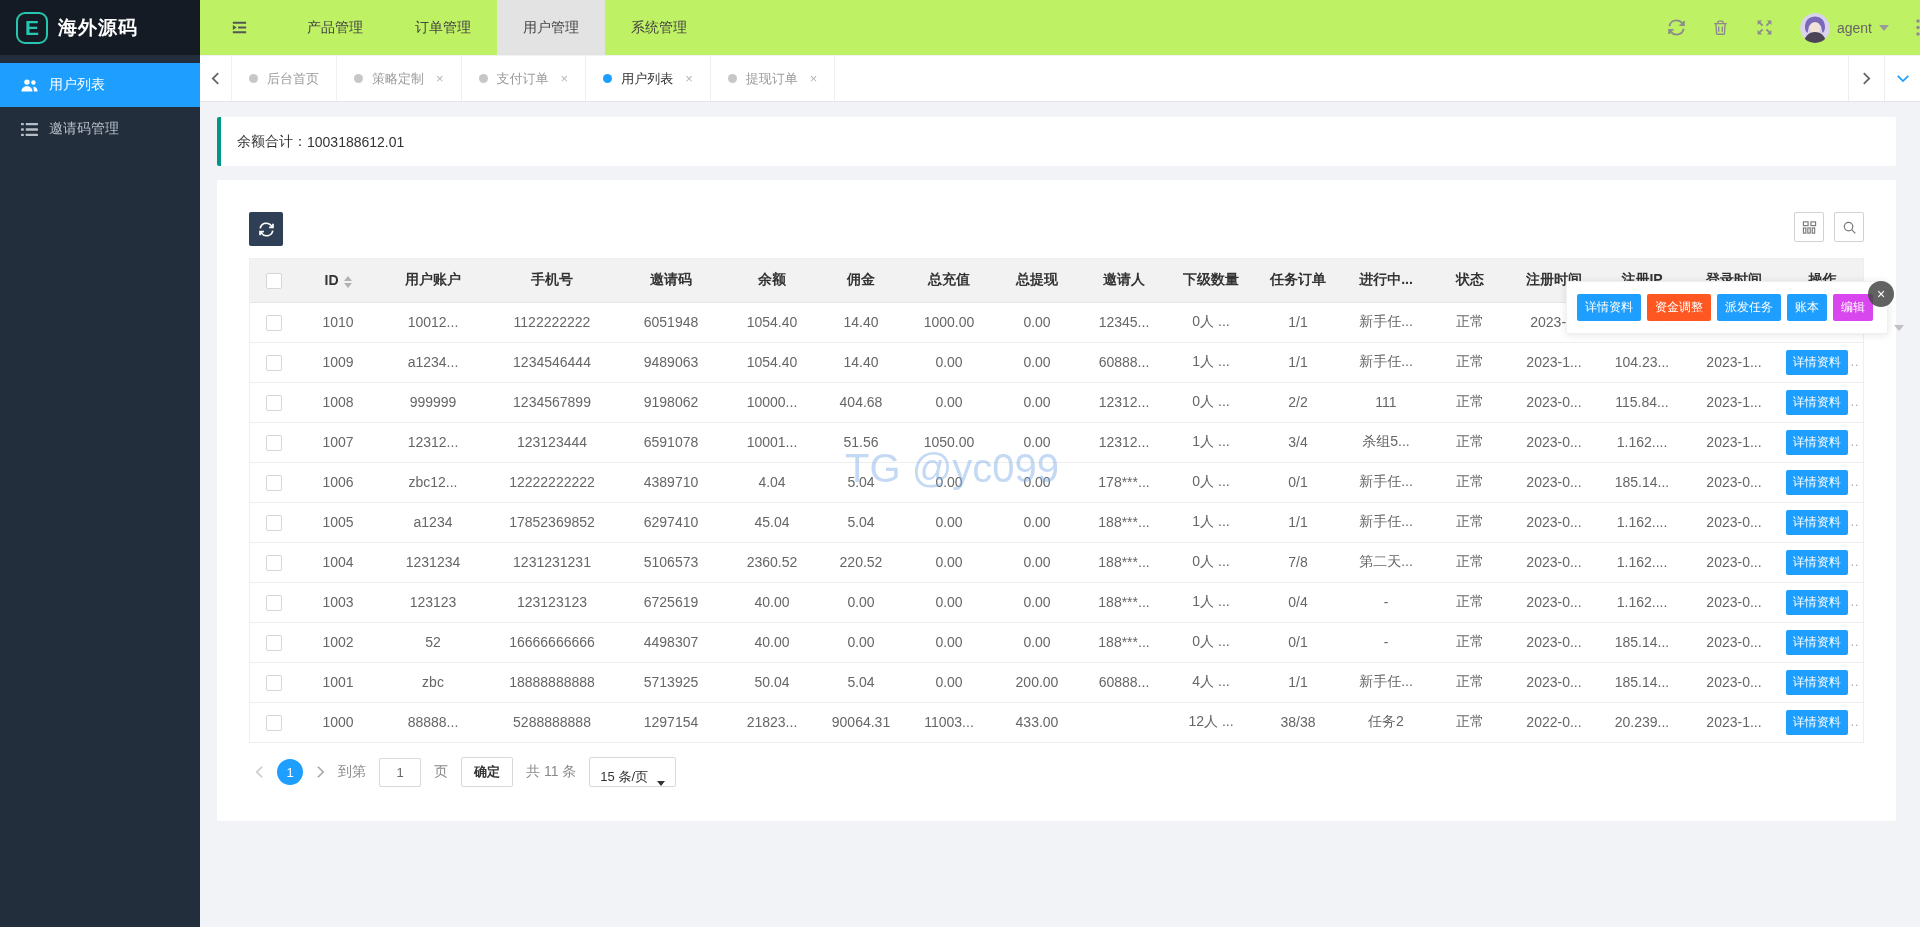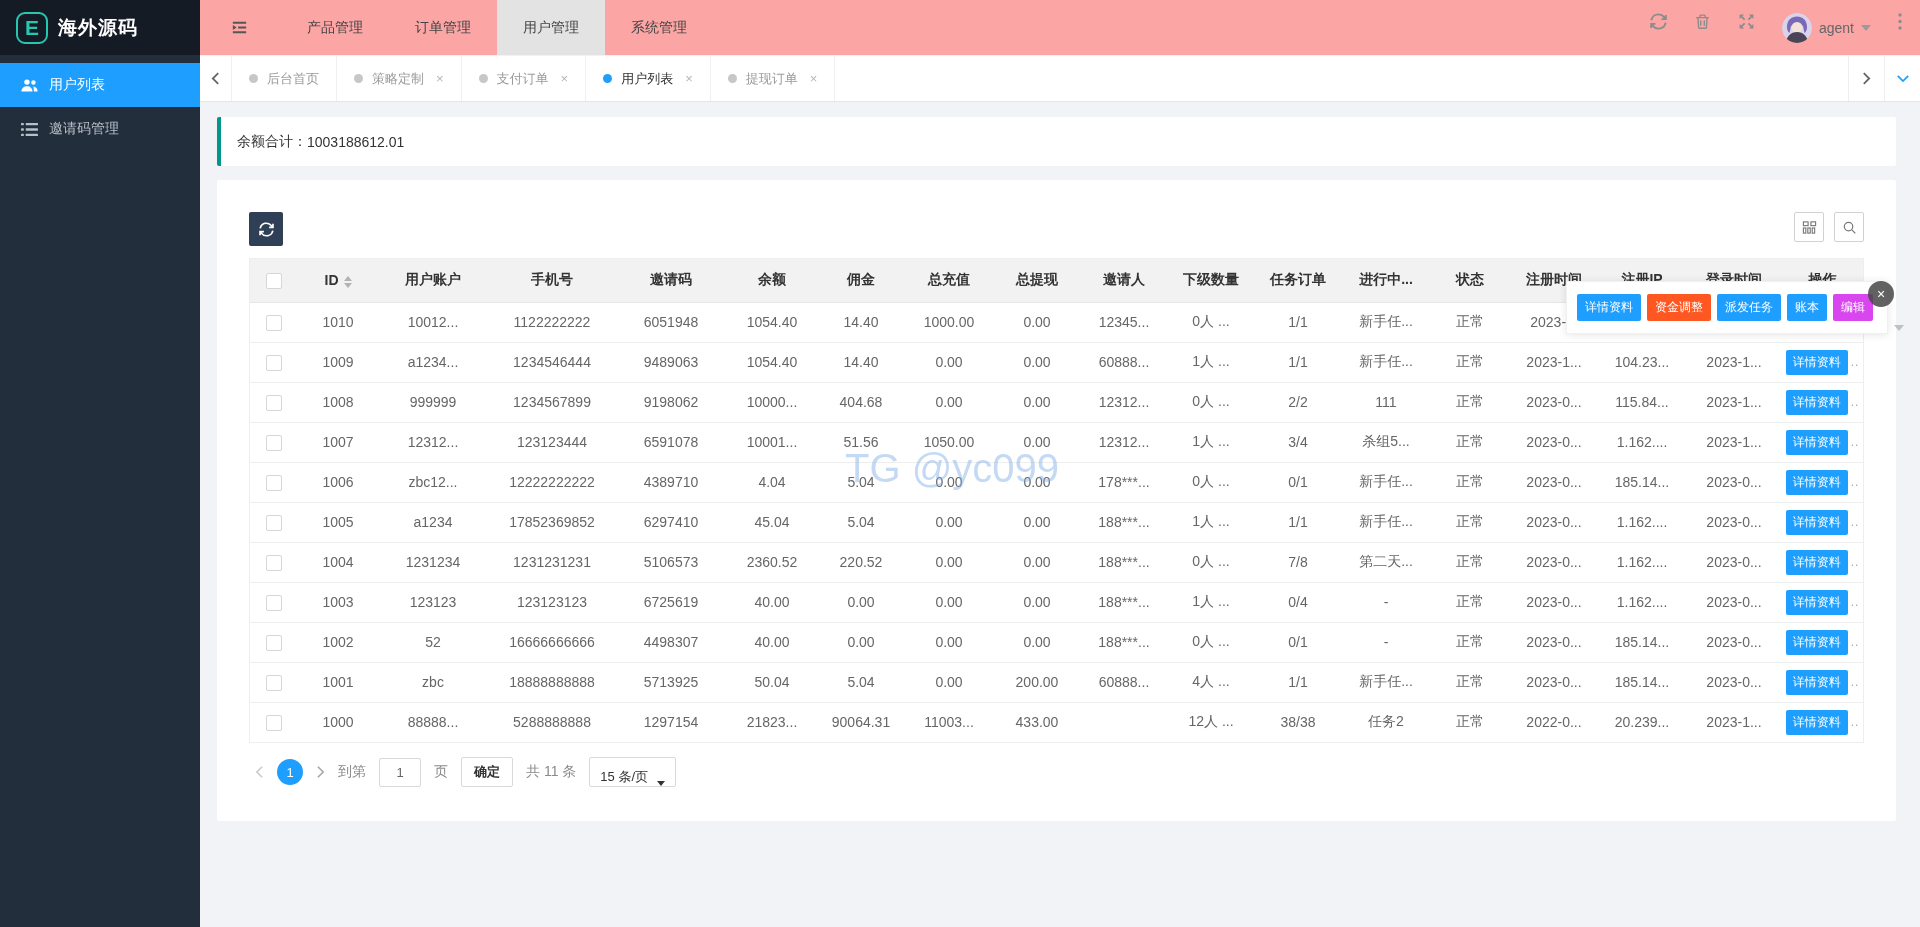--- a/index.html
+++ b/index.html
@@ -13,25 +13,25 @@
     font-weight:bold; font-size:21px; display:flex; align-items:center; justify-content:center; }
   .brand-name { color:#fff; font-size:19px; font-weight:bold; letter-spacing:1px; }
   #side-menu { padding-top:8px; }
   .side-item { height:44px; display:flex; align-items:center; gap:11px; padding-left:21px;
     color:#b6bec7; font-size:14px; cursor:pointer; }
   .side-item.active { background:#1e9fff; color:#fff; }
   .sicon { width:17px; height:17px; display:inline-flex; }
   .sicon svg { width:17px; height:17px; fill:currentColor; }
 
   
-  #header { position:absolute; left:200px; top:0; right:0; height:55px; background:#fca5a5; display:flex; align-items:center; z-index:4; }
+  #header { position:absolute; left:200px; top:0; right:0; height:55px; background:#bef264; display:flex; align-items:center; z-index:4; }
   #shrink { margin:0 32px 0 30px; display:flex; align-items:center; cursor:pointer; }
   .nav-item { height:55px; line-height:55px; padding:0 26px; font-size:14px; color:#444; cursor:pointer; }
   .nav-item.active { background:#e3e3e3; }
-  #header-right { margin-left:auto; display:flex; align-items:flex-start; gap:27px; padding-right:18px; }
+  #header-right { margin-left:auto; display:flex; align-items:center; gap:27px; }
   .hicon { display:flex; align-items:center; cursor:pointer; }
   #user-chip { display:flex; align-items:center; gap:7px; cursor:pointer; }
   #avatar { width:30px; height:30px; border-radius:50%; overflow:hidden; display:block; }
   #user-name { color:#666; font-size:14px; }
   .caret-down { width:0; height:0; border-left:5px solid transparent; border-right:5px solid transparent; border-top:6px solid #9a9a9a; }
 
   
   #tabbar { position:absolute; left:200px; top:55px; right:0; height:47px; background:#fff;
     border-top:1px solid #f2f2f2; border-bottom:1px solid #e5e5e5; display:flex; align-items:stretch; z-index:4; }
   .tab-nav-btn { width:32px; display:flex; align-items:center; justify-content:center; cursor:pointer; }

